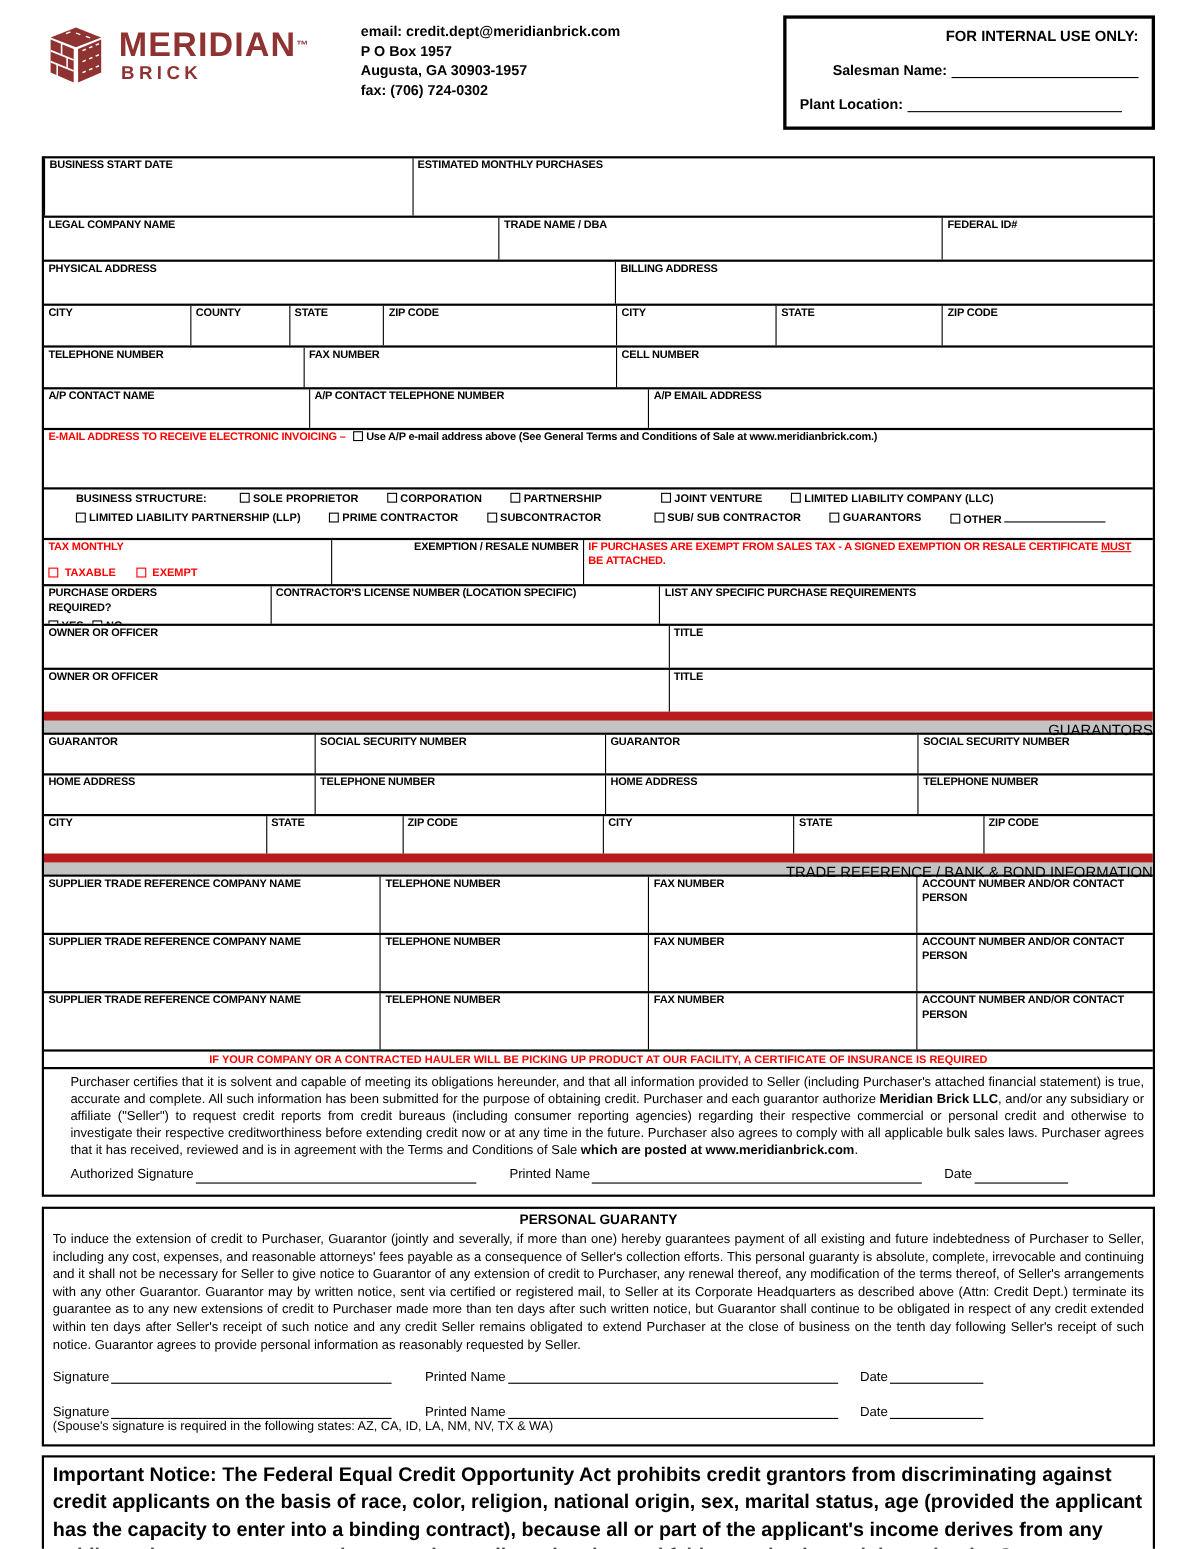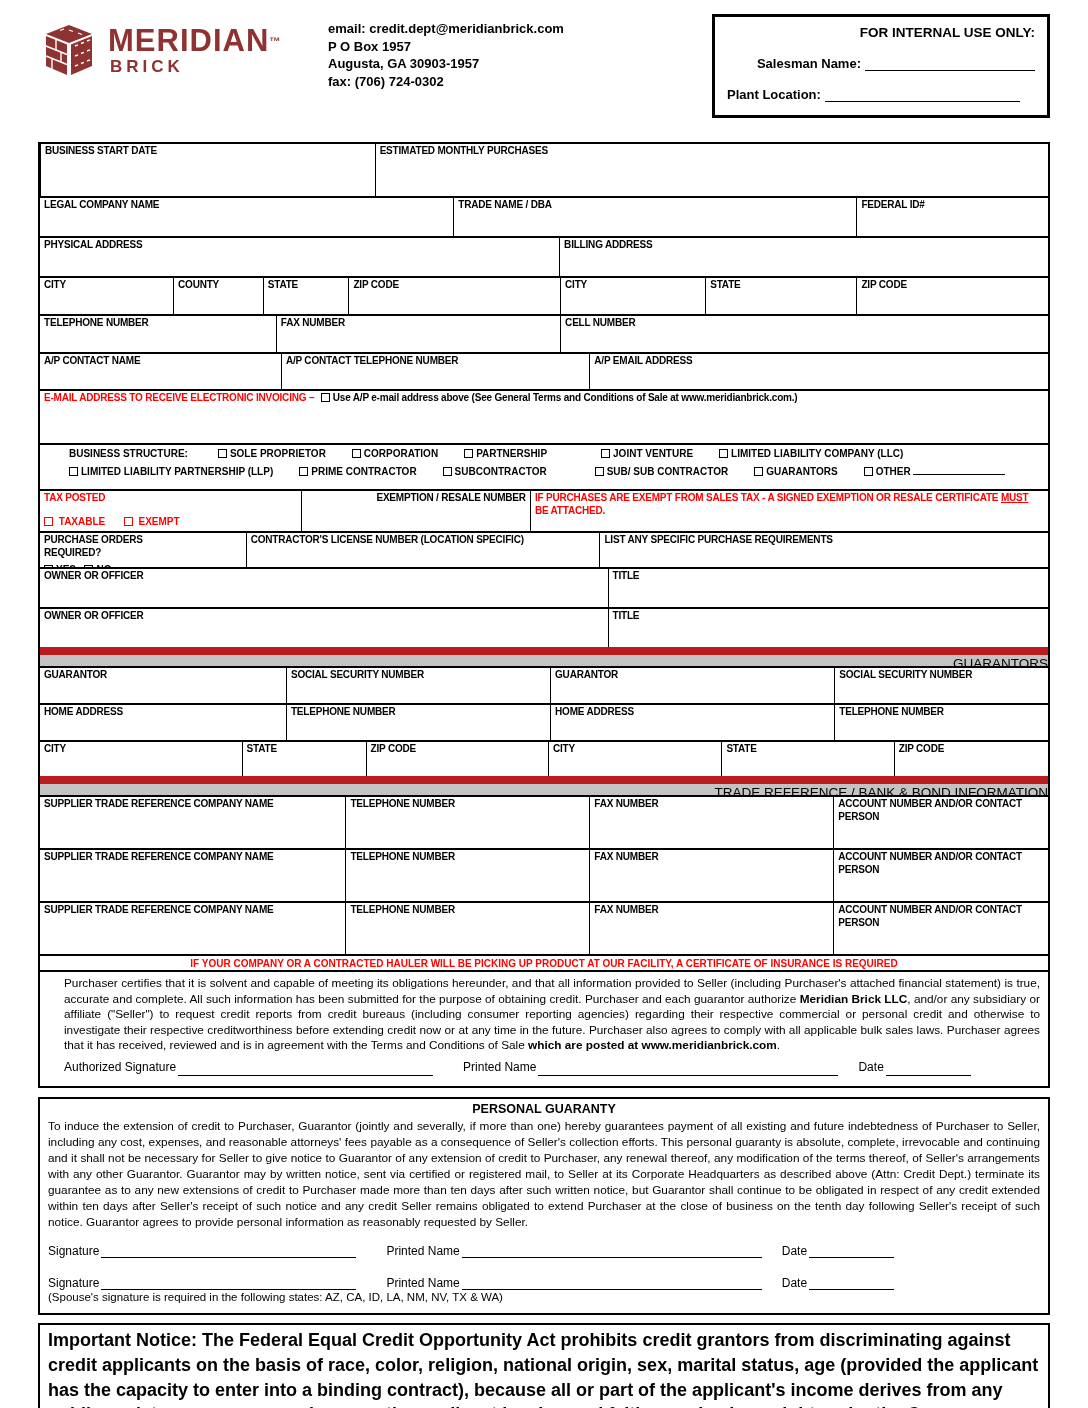--- a/index.html
+++ b/index.html
@@ -238,21 +238,21 @@
           <span class="cbitem"><span class="cb"></span><span>SUBCONTRACTOR</span></span>
           <span class="cbitem" style="margin-left:22px"><span class="cb"></span><span>SUB/ SUB CONTRACTOR</span></span>
           <span class="cbitem"><span class="cb"></span><span>GUARANTORS</span></span>
           <span class="cbitem"><span class="cb"></span><span>OTHER</span> <span class="other-line"></span></span>
         </div>
       </div>
     </div>
 
     <div class="row h42">
       <div class="cell fc" style="width:25.9%">
-        <div class="lbl red">TAX POSTED</div>
+        <div class="lbl red">TAX MONTHLY</div>
         <div style="margin-top:6px">
           <span class="cbitem red"><span class="cb redcb"></span> <span>TAXABLE</span></span>
           <span class="cbitem red" style="margin-left:14px"><span class="cb redcb"></span> <span>EXEMPT</span></span>
         </div>
       </div>
       <div class="cell" style="width:22.7%">
         <div class="lbl center">EXEMPTION / RESALE NUMBER</div>
       </div>
       <div class="cell" style="width:51.4%">
         <div class="lbl red"><span>IF PURCHASES ARE EXEMPT FROM SALES TAX - A SIGNED EXEMPTION OR RESALE CERTIFICATE </span><span style="text-decoration:underline">MUST</span><span> BE ATTACHED.</span></div>

